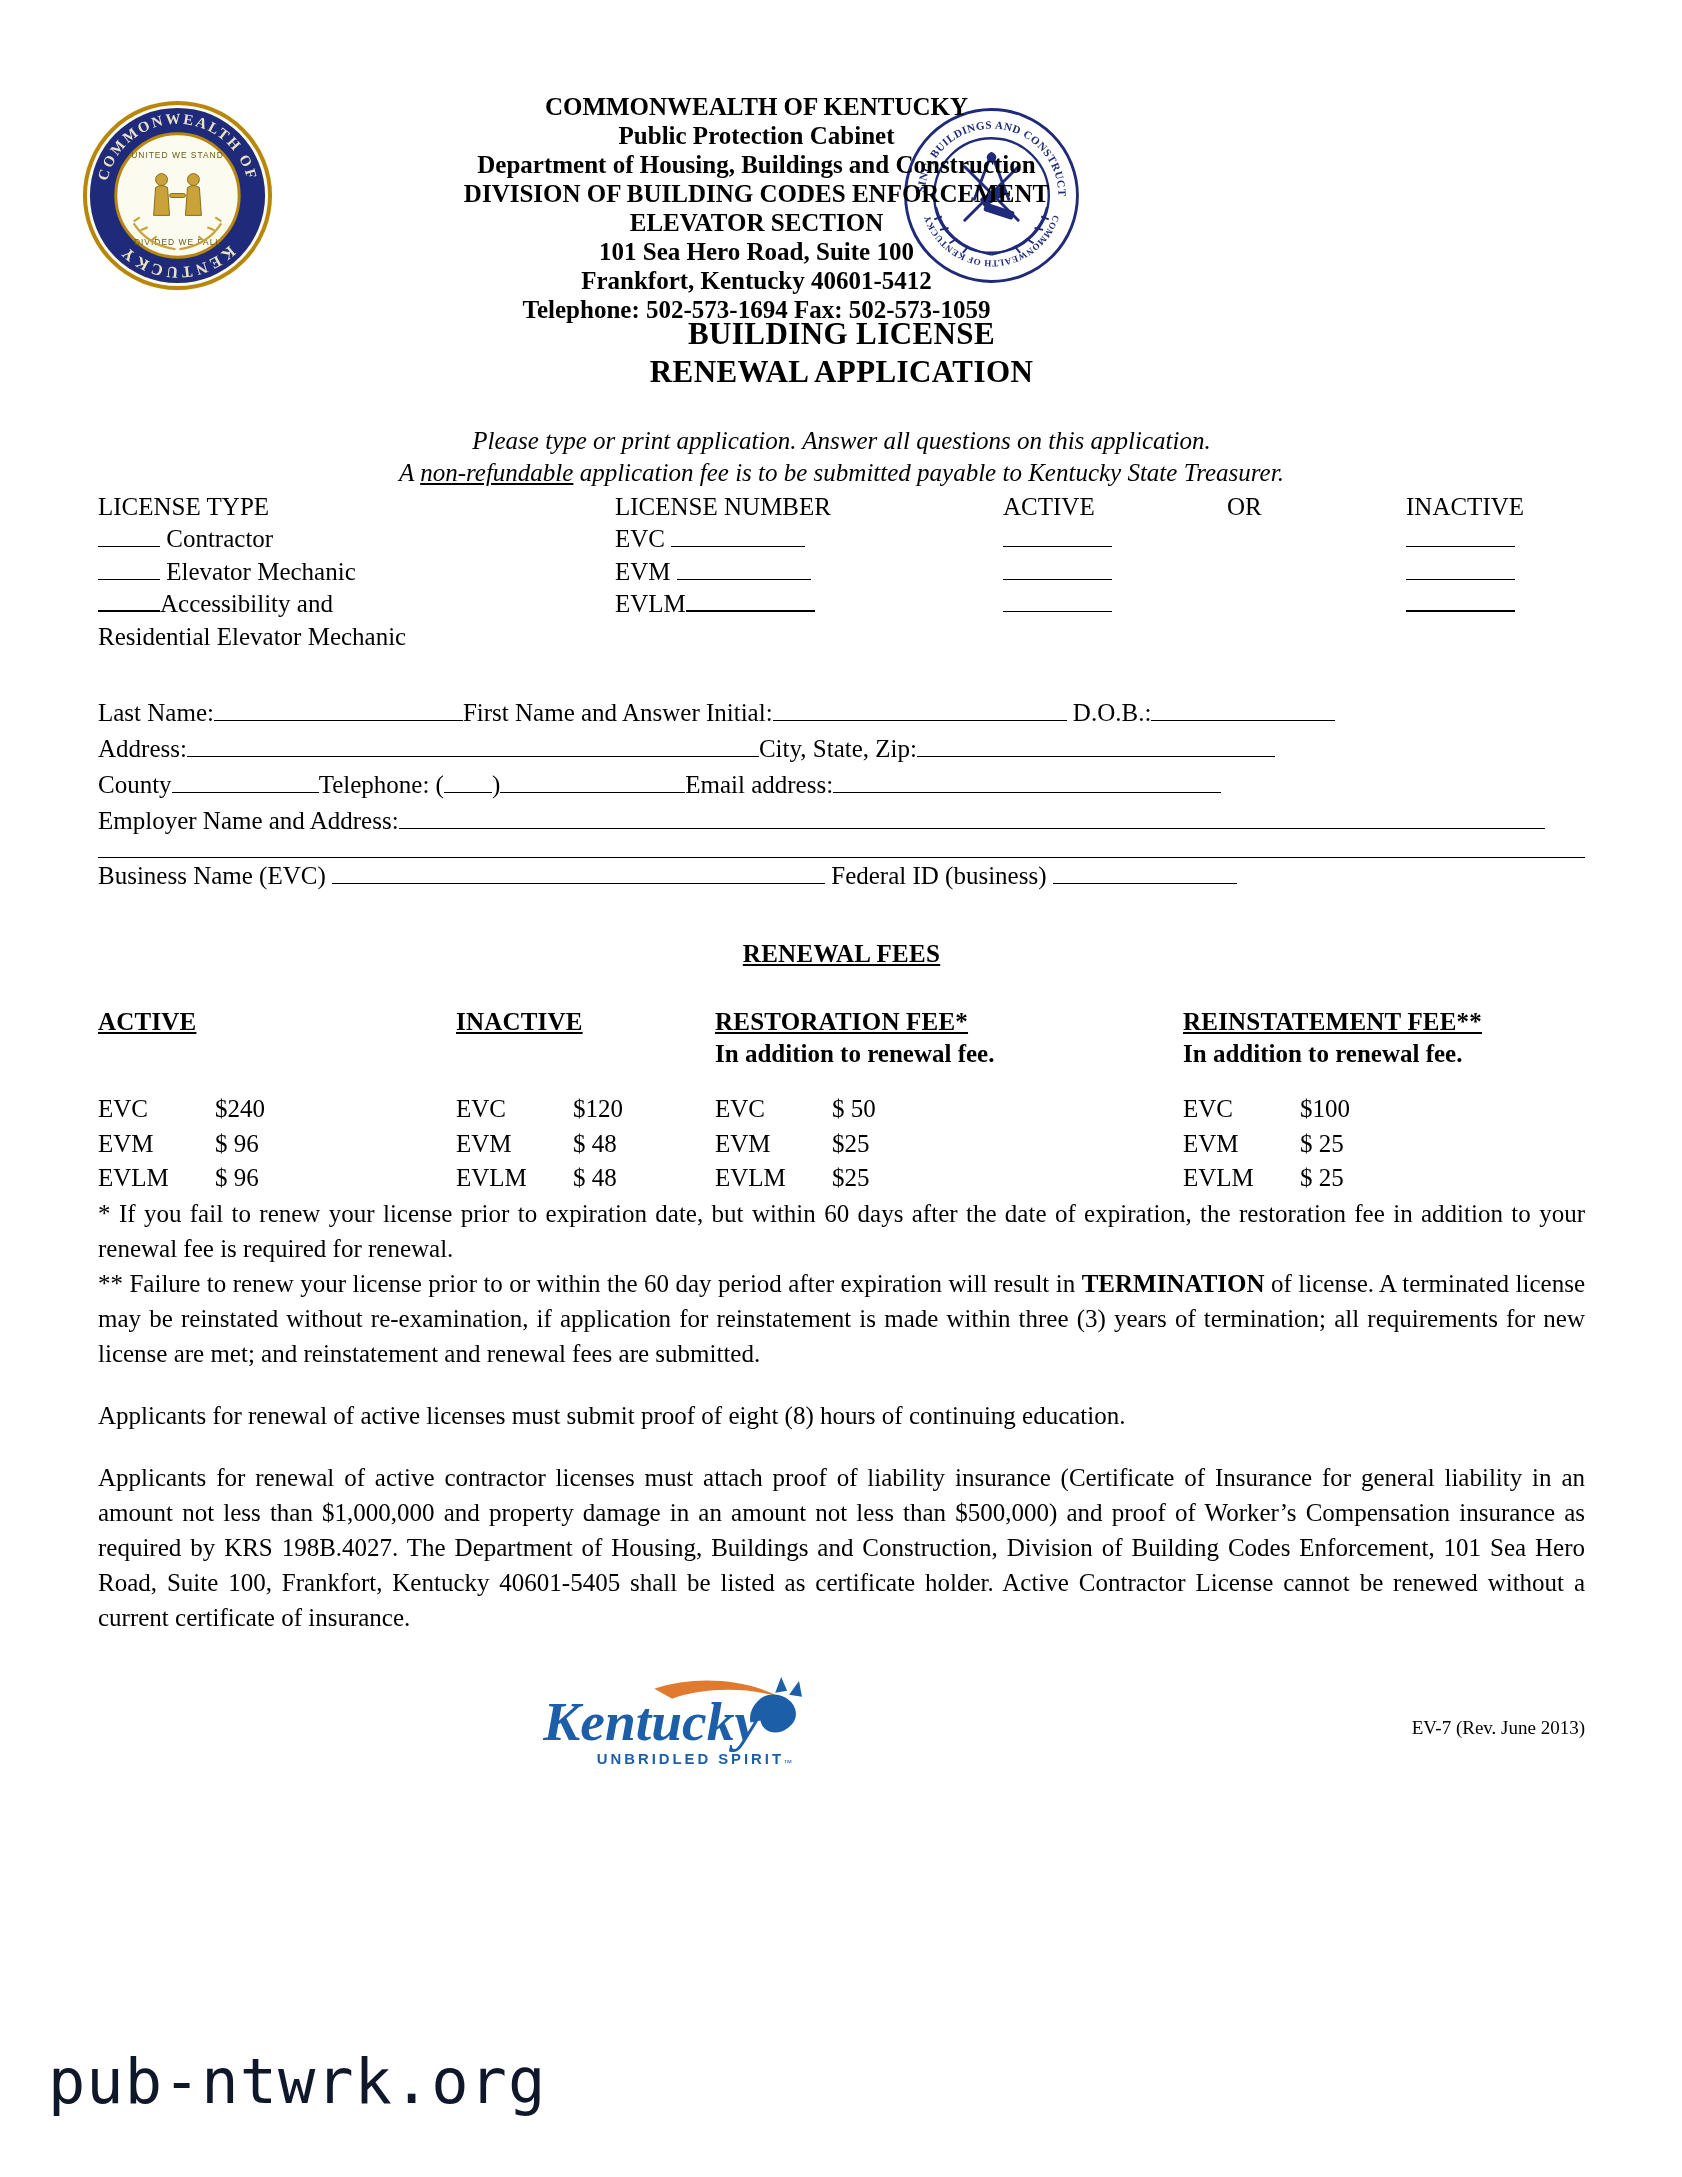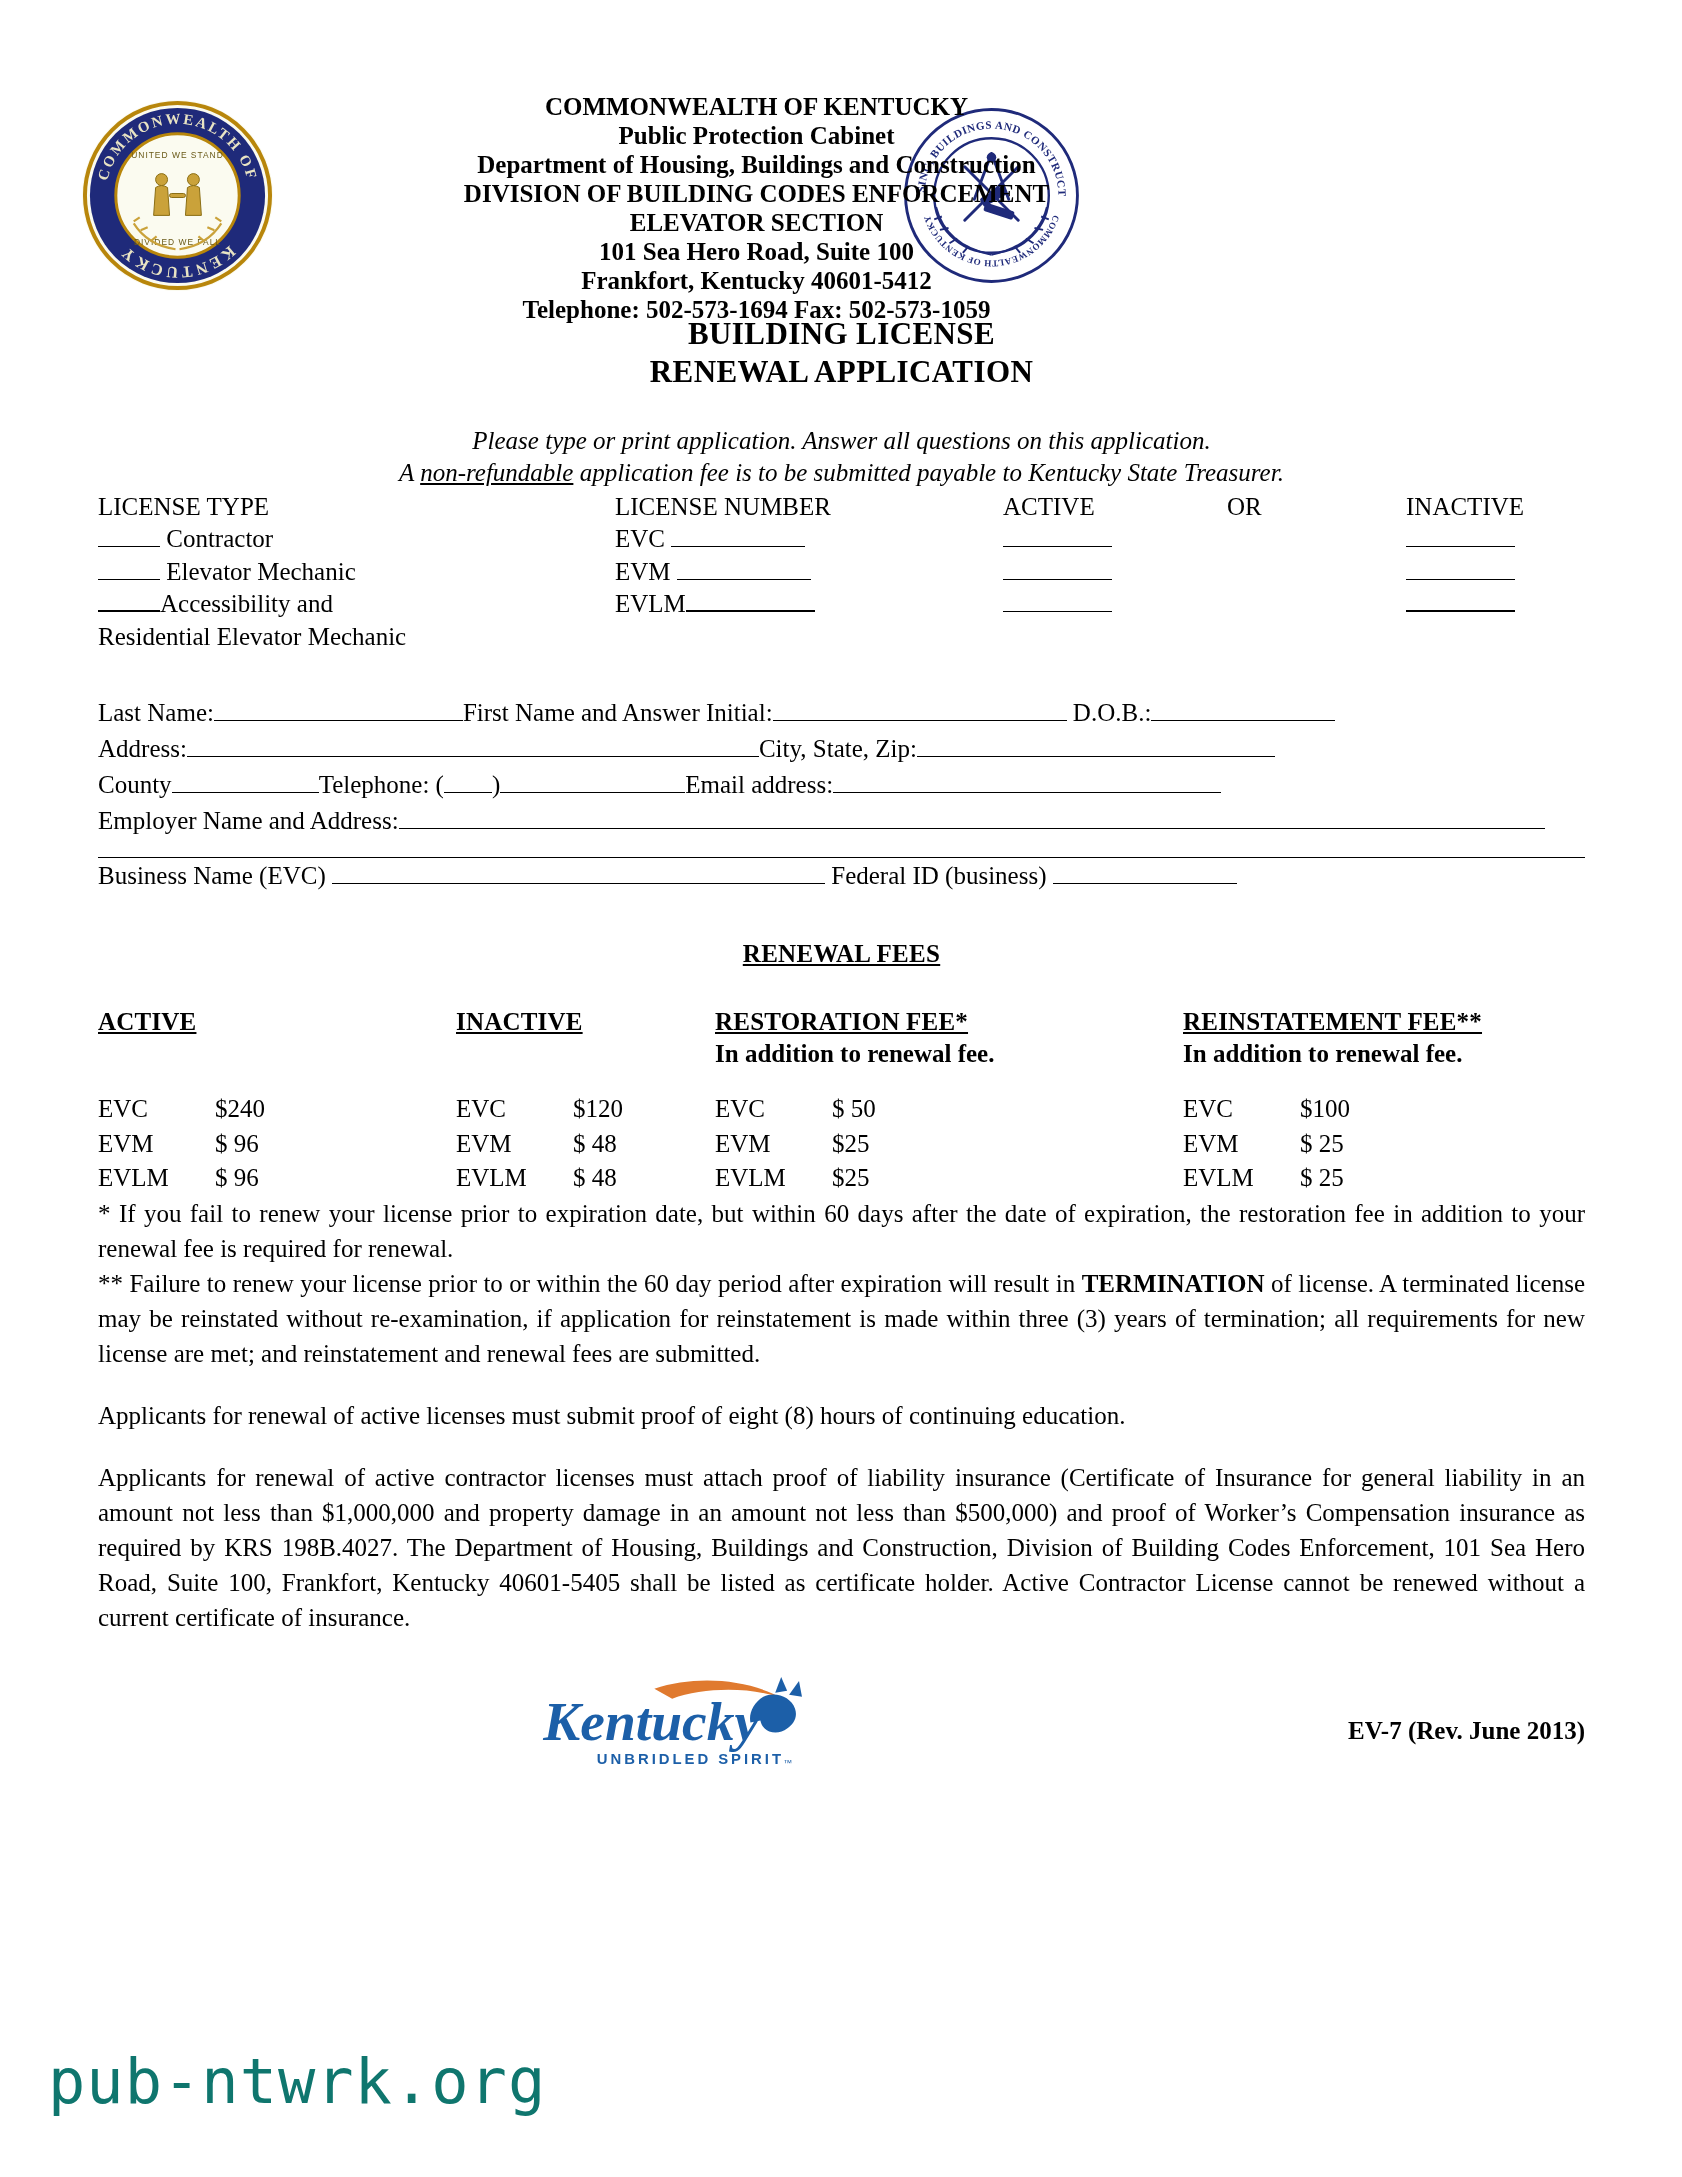--- a/index.html
+++ b/index.html
@@ -181,31 +181,31 @@
     position: absolute;
     left: 537px;
     top: 4px;
     width: 308px;
     height: 109px;
   }
   .form-id {
     position: absolute;
     right: 98px;
     top: 52px;
-    font-weight: bold;
-    font-size: 25px;
+    font-weight: normal;
+    font-size: 19px;
   }
 
   .watermark {
     position: absolute;
     left: 48px;
     top: 2045px;
     font-family: "DejaVu Sans Mono", "Liberation Mono", monospace;
     font-size: 62px;
-    color: #0f766e;
+    color: #0f172a;
     letter-spacing: 1px;
   }
 </style>
 </head>
 <body>
 
 <div class="page">
 
   <div class="header">
 

